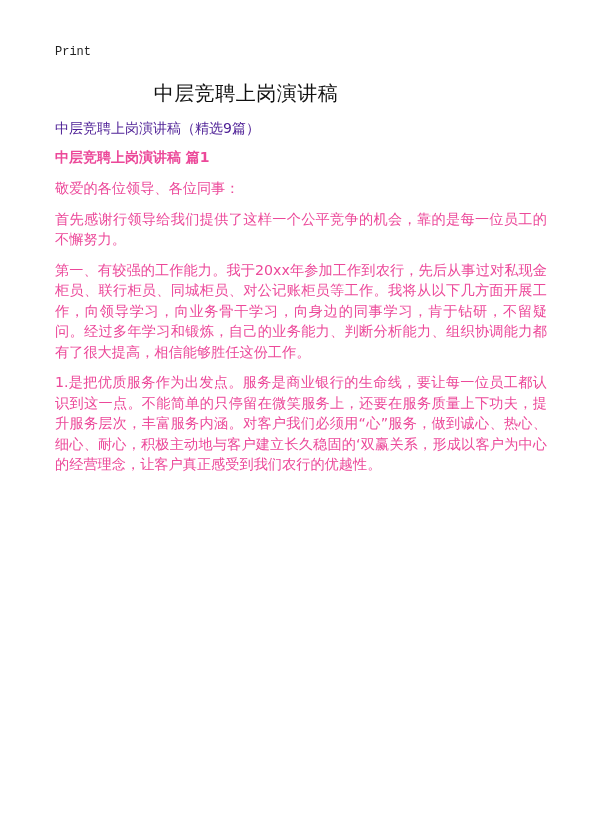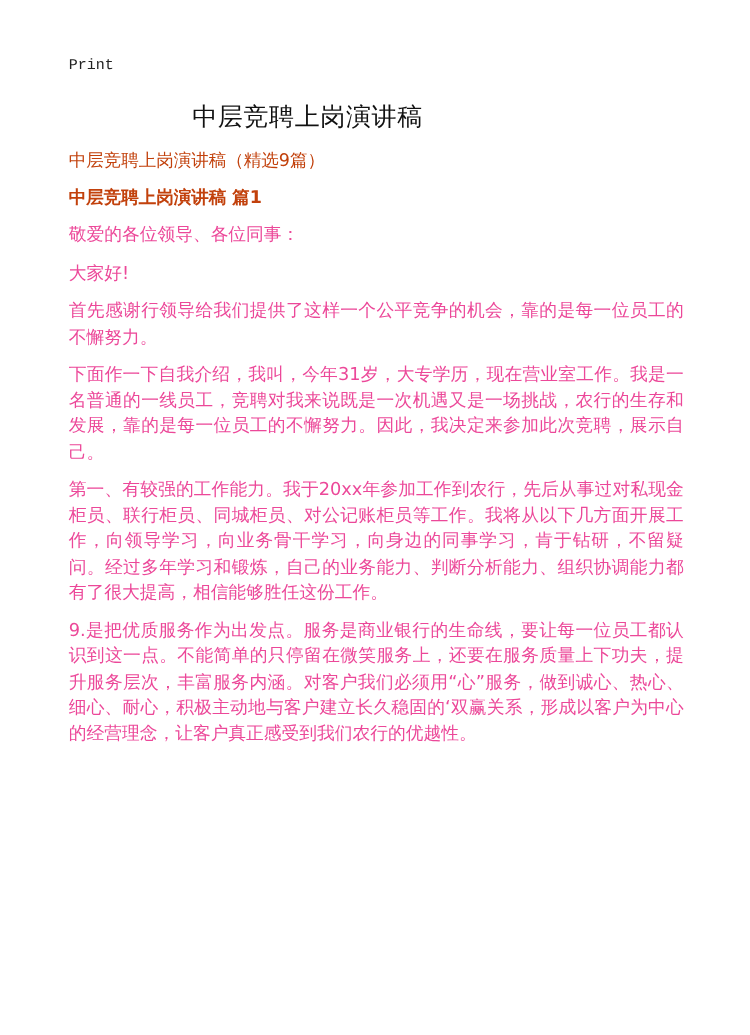--- a/index.html
+++ b/index.html
@@ -10,39 +10,37 @@
   }
   .print-label {
     position: absolute; left: 55px; top: 45px;
     font-family: Liberation Mono, monospace;
     font-size: 12px; color: #222;
   }
   .doc-title {
     position: absolute; left: 0; top: 80px; width: 492px; text-align: center;
     font-size: 20px; color: #111; letter-spacing: 0.5px;
   }
-  .subtitle { position: absolute; left: 55px; top: 120px; font-size: 14px; color: #c2410c; }
-  .section-heading { position: absolute; left: 55px; top: 149px; font-size: 14px; font-weight: bold; color: #c2410c; }
+  .subtitle { position: absolute; left: 55px; top: 120px; font-size: 14px; color: #4c1d95; }
+  .section-heading { position: absolute; left: 55px; top: 149px; font-size: 14px; font-weight: bold; color: #ec4899; }
   .content { position: absolute; left: 55px; top: 178px; width: 492px; }
   .para {
     margin: 0 0 10px 0; font-size: 14.2px; line-height: 20.5px; color: #ec4899;
     text-align: justify; word-break: break-all;
   }
 </style>
 </head>
 <body>
 
 <div class="print-label">Print</div>
 
 <h1 class="doc-title" style="margin:0;font-weight:normal;">中层竞聘上岗演讲稿</h1>
 
 <div class="subtitle">中层竞聘上岗演讲稿（精选9篇）</div>
 
 <div class="section-heading">中层竞聘上岗演讲稿 篇1</div>
 
 <div class="content">
   <p class="para">敬爱的各位领导、各位同事：</p>
-  <p class="para">大家好!</p>
   <p class="para">首先感谢行领导给我们提供了这样一个公平竞争的机会，靠的是每一位员工的不懈努力。</p>
-  <p class="para">下面作一下自我介绍，我叫，今年31岁，大专学历，现在营业室工作。我是一名普通的一线员工，竞聘对我来说既是一次机遇又是一场挑战，农行的生存和发展，靠的是每一位员工的不懈努力。因此，我决定来参加此次竞聘，展示自己。</p>
   <p class="para">第一、有较强的工作能力。我于20xx年参加工作到农行，先后从事过对私现金柜员、联行柜员、同城柜员、对公记账柜员等工作。我将从以下几方面开展工作，向领导学习，向业务骨干学习，向身边的同事学习，肯于钻研，不留疑问。经过多年学习和锻炼，自己的业务能力、判断分析能力、组织协调能力都有了很大提高，相信能够胜任这份工作。</p>
-  <p class="para">9.是把优质服务作为出发点。服务是商业银行的生命线，要让每一位员工都认识到这一点。不能简单的只停留在微笑服务上，还要在服务质量上下功夫，提升服务层次，丰富服务内涵。对客户我们必须用“心”服务，做到诚心、热心、细心、耐心，积极主动地与客户建立长久稳固的‘双赢关系，形成以客户为中心的经营理念，让客户真正感受到我们农行的优越性。</p>
+  <p class="para">1.是把优质服务作为出发点。服务是商业银行的生命线，要让每一位员工都认识到这一点。不能简单的只停留在微笑服务上，还要在服务质量上下功夫，提升服务层次，丰富服务内涵。对客户我们必须用“心”服务，做到诚心、热心、细心、耐心，积极主动地与客户建立长久稳固的‘双赢关系，形成以客户为中心的经营理念，让客户真正感受到我们农行的优越性。</p>
 </div>
 
 </body></html>

